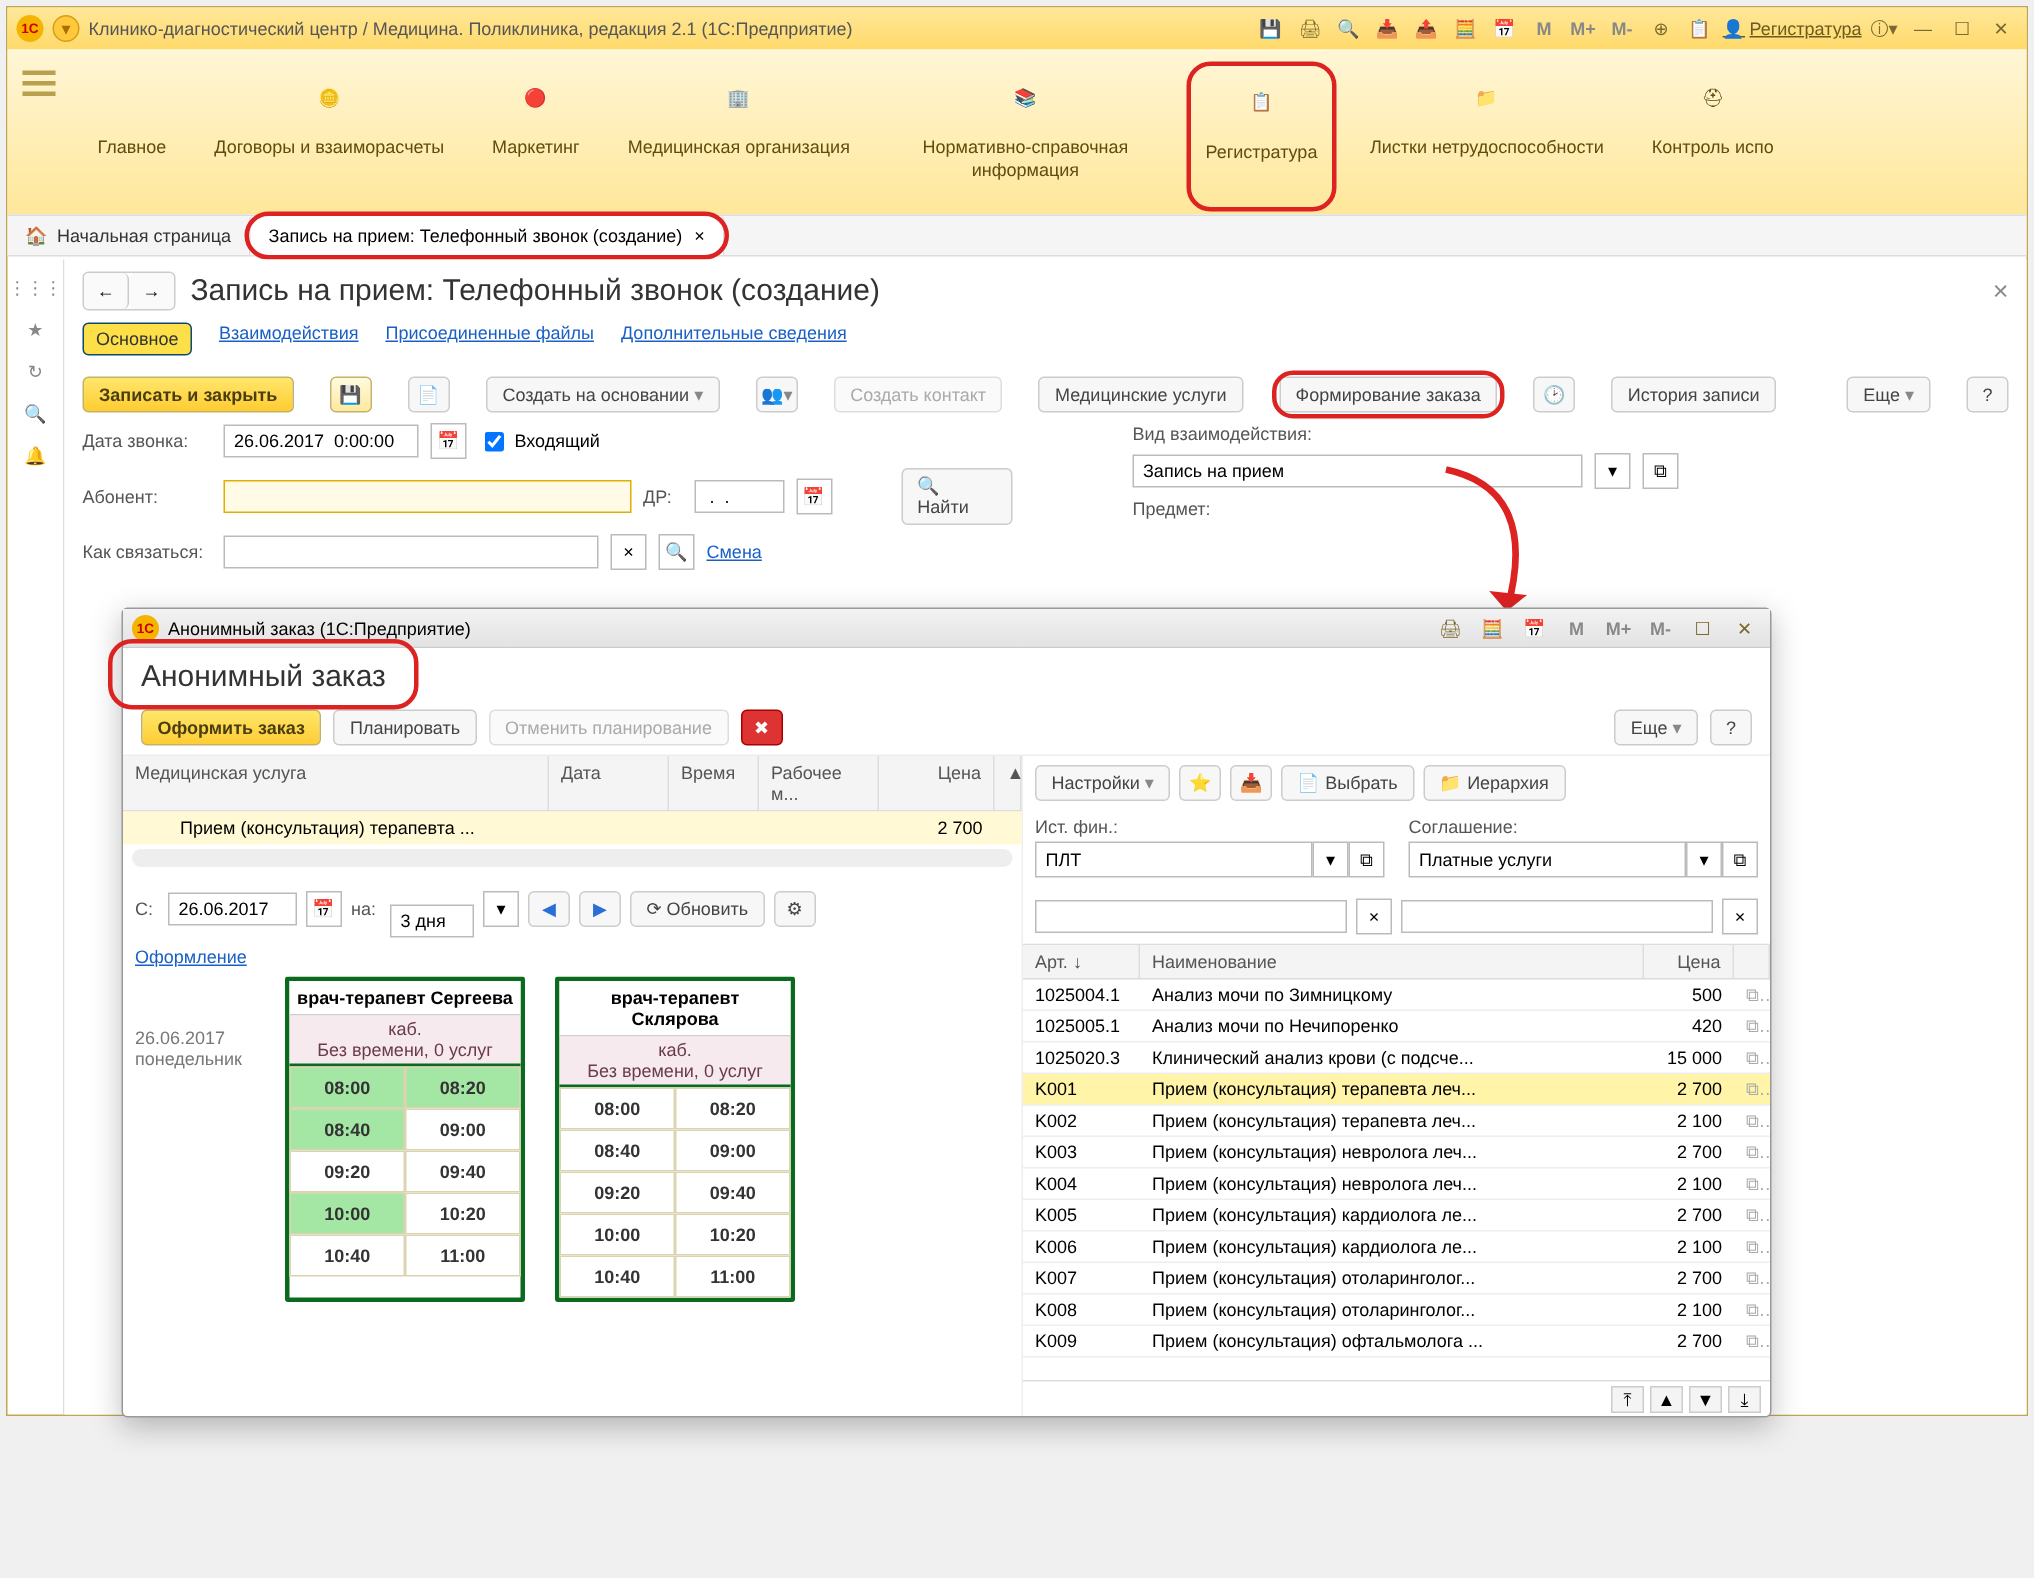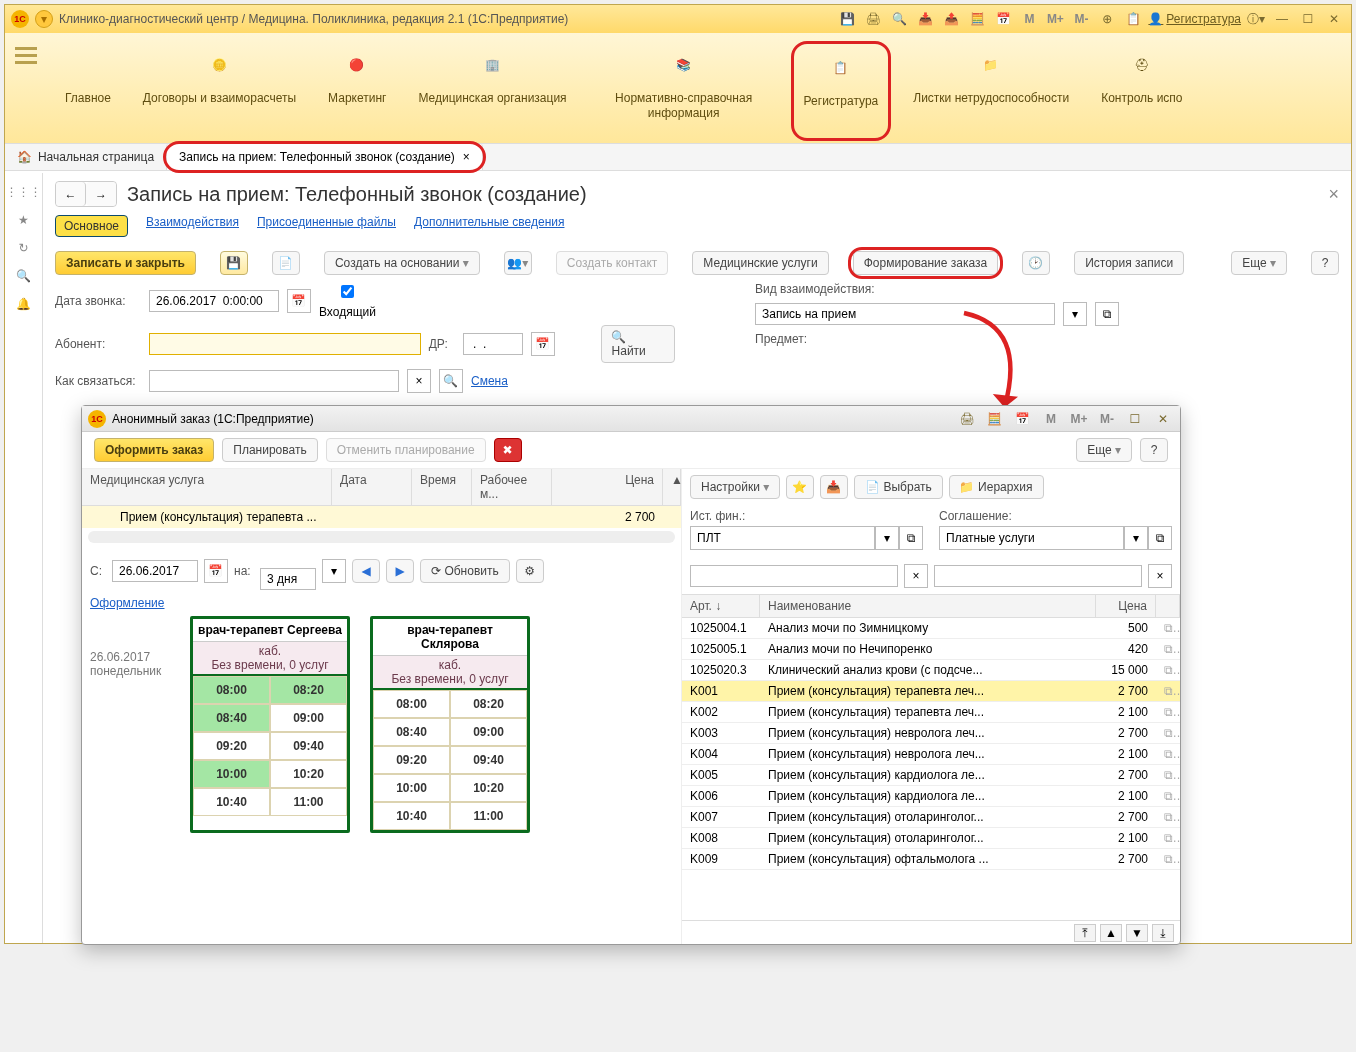--- a/index.html
+++ b/index.html
@@ -48,21 +48,21 @@
 .btn-ico{width:28px;padding:4px;display:flex;align-items:center;justify-content:center;}
 .btn-dd::after{content:" ▾";color:#888;}
 .form-order-btn{position:relative;}
 .form-order-btn::after{content:"";position:absolute;inset:-5px -6px;border:3px solid #d22;border-radius:14px;}
 
 .form-row{display:flex;gap:8px;align-items:center;padding:3px 0;}
 .lbl{color:#555;min-width:86px;}
 .input{border:1px solid #bbb;padding:3px 6px;background:#fff;}
 .input.yellow{border:1px solid #e0b000;background:#fffbe6;}
 .cal-btn{width:24px;height:24px;border:1px solid #bbb;display:flex;align-items:center;justify-content:center;}
-.chk{display:flex;align-items:center;gap:4px;flex-direction:column;}
+.chk{display:flex;align-items:center;gap:4px;}
 
 
 .inner-win{position:absolute;left:76px;top:400px;width:1100px;height:540px;background:#fff;border:1px solid #999;box-shadow:0 6px 20px rgba(0,0,0,.25);border-radius:4px;display:flex;flex-direction:column;}
 .inner-tb{height:26px;background:linear-gradient(#f2f2f2,#e3e3e3);border-bottom:1px solid #ccc;display:flex;align-items:center;padding:0 6px;gap:6px;}
 .inner-head{padding:8px 12px 4px;font-size:20px;color:#333;position:relative;display:inline-block;}
 .inner-head::after{content:"";position:absolute;inset:-6px -10px;border:3px solid #d22;border-radius:16px;}
 .inner-tools{display:flex;gap:8px;padding:6px 12px;align-items:center;}
 .inner-body{display:flex;flex:1;min-height:0;border-top:1px solid #eee;}
 .ib-left{flex:0 0 600px;display:flex;flex-direction:column;border-right:1px solid #eee;}
 .ib-right{flex:1;display:flex;flex-direction:column;}
@@ -277,33 +277,34 @@
       <span style="flex:1"></span>
       <span class="tb-ico">🖨</span>
       <span class="tb-ico">🧮</span>
       <span class="tb-ico">📅</span>
       <span class="tb-ico calc-btn">M</span>
       <span class="tb-ico calc-btn">M+</span>
       <span class="tb-ico calc-btn">M-</span>
       <span class="tb-ico">☐</span>
       <span class="tb-ico">✕</span>
     </div>
+    <div><span class="inner-head">Анонимный заказ</span></div>
     <div class="inner-tools">
       <span class="btn btn-primary">Оформить заказ</span>
       <span class="btn btn-neutral">Планировать</span>
       <span class="btn btn-disabled">Отменить планирование</span>
       <span class="btn btn-ico" style="background:#d33;border-color:#a00;color:#fff">✖</span>
       <span style="flex:1"></span>
       <span class="btn btn-neutral btn-dd">Еще</span>
       <span class="btn btn-ico btn-neutral">?</span>
     </div>
     <div class="inner-body">
       <div class="ib-left">
         <div class="grid-head">
-          <div class="gh" style="width:250px">Медицинская услуга</div>
+          <div class="gh" style="width:284px">Медицинская услуга</div>
           <div class="gh" style="width:80px">Дата</div>
           <div class="gh" style="width:60px">Время</div>
           <div class="gh" style="width:80px">Рабочее м...</div>
           <div class="gh" style="flex:1;text-align:right">Цена</div>
           <div class="gh" style="width:18px">▲</div>
         </div>
         <div class="grid-row">
           <div style="width:250px;padding-left:30px">Прием (консультация) терапевта ...</div>
           <div style="width:80px"></div>
             <div style="width:60px"></div>

